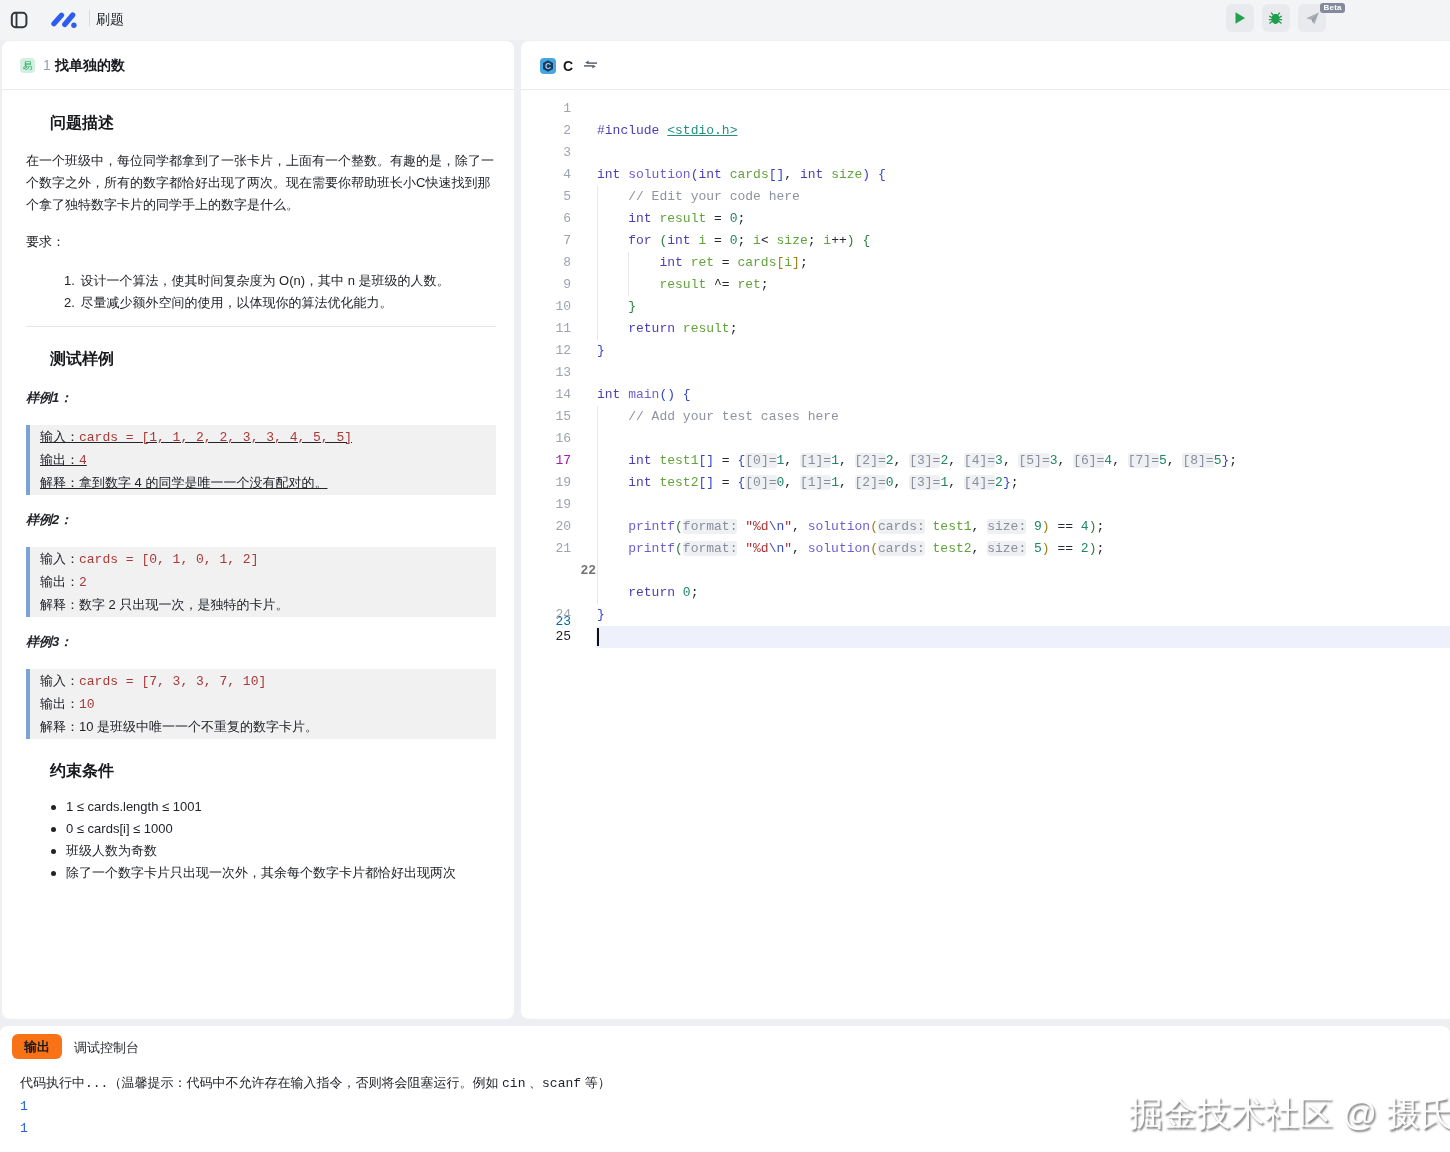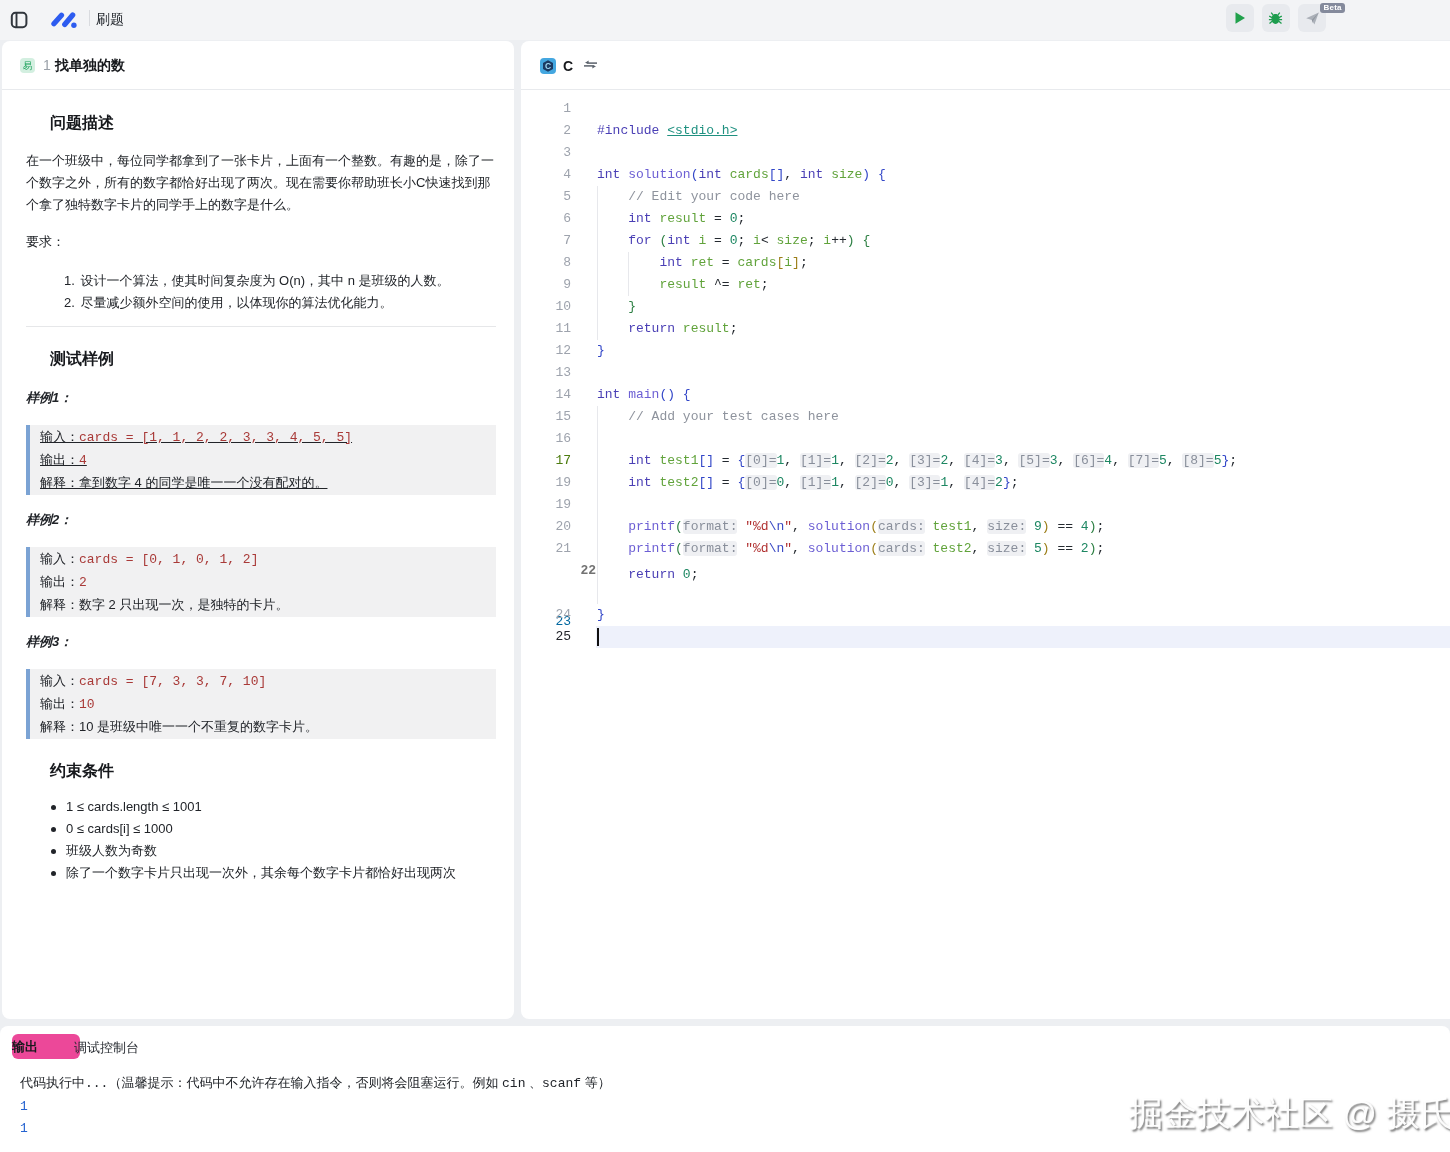--- a/index.html
+++ b/index.html
@@ -28,21 +28,21 @@
 .c{color:#8e939d;}
 .s{color:#b03030;}
 .esc{color:#3a49c4;}
 .b1{color:#3347c8;}
 .b2{color:#2e8044;}
 .b3{color:#9c7e18;}
 .inc{color:#1f9180;text-decoration:underline;}
 .chip{background:#eff0f3;color:#898f9b;border-radius:3px;}
 .guide{position:absolute;width:1px;background:#e7e8ec;}
 
-#outtab{position:absolute;left:12px;top:1034px;width:68px;height:25px;border-radius:6px;background:#ec4899;color:#17191d;font-weight:bold;font-size:13px;line-height:25px;}
+#outtab{position:absolute;left:12px;top:1034px;width:50px;height:25px;border-radius:6px;background:#f97316;color:#17191d;font-weight:bold;font-size:13px;text-align:center;line-height:25px;}
 .wm{position:absolute;font-size:34px;color:rgba(255,255,255,0.96);text-shadow:1.5px 1.5px 2px rgba(110,110,110,0.9);white-space:nowrap;}
 </style></head>
 <body>
 <div id="topbar" class="abs"></div>
 
 <svg class="abs" style="left:10px;top:11px" width="18" height="18" viewBox="0 0 18 18" fill="none">
  <rect x="1.8" y="1.8" width="14.6" height="14.4" rx="3.6" stroke="#31363d" stroke-width="2"></rect>
  <line x1="6.5" y1="1.8" x2="6.5" y2="16.2" stroke="#31363d" stroke-width="1.9"></line>
 </svg>
 
@@ -143,32 +143,32 @@
 <div class="gut" style="left:521px;top:318px;color:#9ea3ad;">11</div>
 <div class="cl" style="top:318px;">    <span class="k">return</span> <span class="v">result</span>;</div>
 <div class="gut" style="left:521px;top:340px;color:#9ea3ad;">12</div>
 <div class="cl" style="top:340px;"><span class="b1">}</span></div>
 <div class="gut" style="left:521px;top:362px;color:#9ea3ad;">13</div>
 <div class="gut" style="left:521px;top:384px;color:#9ea3ad;">14</div>
 <div class="cl" style="top:384px;"><span class="k">int</span> <span class="fn">main</span><span class="b1">()</span> <span class="b1">{</span></div>
 <div class="gut" style="left:521px;top:406px;color:#9ea3ad;">15</div>
 <div class="cl" style="top:406px;">    <span class="c">// Add your test cases here</span></div>
 <div class="gut" style="left:521px;top:428px;color:#9ea3ad;">16</div>
-<div class="gut" style="left:521px;top:450px;color:#4d7c0f;">17</div>
+<div class="gut" style="left:521px;top:450px;color:#a21caf;">17</div>
 <div class="cl" style="top:450px;">    <span class="k">int</span> <span class="v">test1</span><span class="b1">[]</span> = <span class="b1">{</span><span class="chip">[0]=</span><span class="n">1</span>, <span class="chip">[1]=</span><span class="n">1</span>, <span class="chip">[2]=</span><span class="n">2</span>, <span class="chip">[3]=</span><span class="n">2</span>, <span class="chip">[4]=</span><span class="n">3</span>, <span class="chip">[5]=</span><span class="n">3</span>, <span class="chip">[6]=</span><span class="n">4</span>, <span class="chip">[7]=</span><span class="n">5</span>, <span class="chip">[8]=</span><span class="n">5</span><span class="b1">}</span>;</div>
 <div class="gut" style="left:521px;top:472px;color:#9ea3ad;">19</div>
 <div class="cl" style="top:472px;">    <span class="k">int</span> <span class="v">test2</span><span class="b1">[]</span> = <span class="b1">{</span><span class="chip">[0]=</span><span class="n">0</span>, <span class="chip">[1]=</span><span class="n">1</span>, <span class="chip">[2]=</span><span class="n">0</span>, <span class="chip">[3]=</span><span class="n">1</span>, <span class="chip">[4]=</span><span class="n">2</span><span class="b1">}</span>;</div>
 <div class="gut" style="left:521px;top:494px;color:#9ea3ad;">19</div>
 <div class="gut" style="left:521px;top:516px;color:#9ea3ad;">20</div>
 <div class="cl" style="top:516px;">    <span class="fn">printf</span><span class="b2">(</span><span class="chip">format:</span> <span class="s">"%d</span><span class="esc">\n</span><span class="s">"</span>, <span class="fn">solution</span><span class="b3">(</span><span class="chip">cards:</span> <span class="v">test1</span>, <span class="chip">size:</span> <span class="n">9</span><span class="b3">)</span> == <span class="n">4</span><span class="b2">)</span>;</div>
 <div class="gut" style="left:521px;top:538px;color:#9ea3ad;">21</div>
 <div class="cl" style="top:538px;">    <span class="fn">printf</span><span class="b2">(</span><span class="chip">format:</span> <span class="s">"%d</span><span class="esc">\n</span><span class="s">"</span>, <span class="fn">solution</span><span class="b3">(</span><span class="chip">cards:</span> <span class="v">test2</span>, <span class="chip">size:</span> <span class="n">5</span><span class="b3">)</span> == <span class="n">2</span><span class="b2">)</span>;</div>
 <div class="gut" style="left:546px;top:560px;color:#737373;font-weight:bold;">22</div>
 <div class="gut" style="left:521px;top:582px;color:#0369a1;margin-top:29px;">23</div>
-<div class="cl" style="top:564px;font-family:Liberation Mono, monospace;">    <span class="k">return</span> <span class="n">0</span>;</div>
+<div class="cl" style="top:582px;font-family:Liberation Mono, monospace;">    <span class="k">return</span> <span class="n">0</span>;</div>
 <div class="gut" style="left:521px;top:604px;color:#9ea3ad;">24</div>
 <div class="cl" style="top:604px;"><span class="b1">}</span></div>
 <div class="gut" style="left:521px;top:626px;color:#24262b;">25</div>
 
 <div class="abs" style="left:0;top:1026px;width:1450px;height:126px;background:#fff;border-radius:8px 8px 0 0;"></div>
 <div id="outtab">输出</div>
 <div class="abs" style="left:74px;top:1039px;font-size:13px;color:#272b31;">调试控制台</div>
 <div class="txt" style="left:20px;top:1072px;">代码执行中<span class="qm">...</span>（温馨提示：代码中不允许存在输入指令，否则将会阻塞运行。例如 <span class="qm">cin</span> 、<span class="qm">scanf</span> 等）</div>
 <div class="abs mono" style="left:20px;top:1096px;font-size:13px;line-height:22px;color:#2563d0;">1<br>1</div>
 <div class="wm" style="left:1129px;top:1091px;">掘金技术社区 @ 摄氏40度</div>

